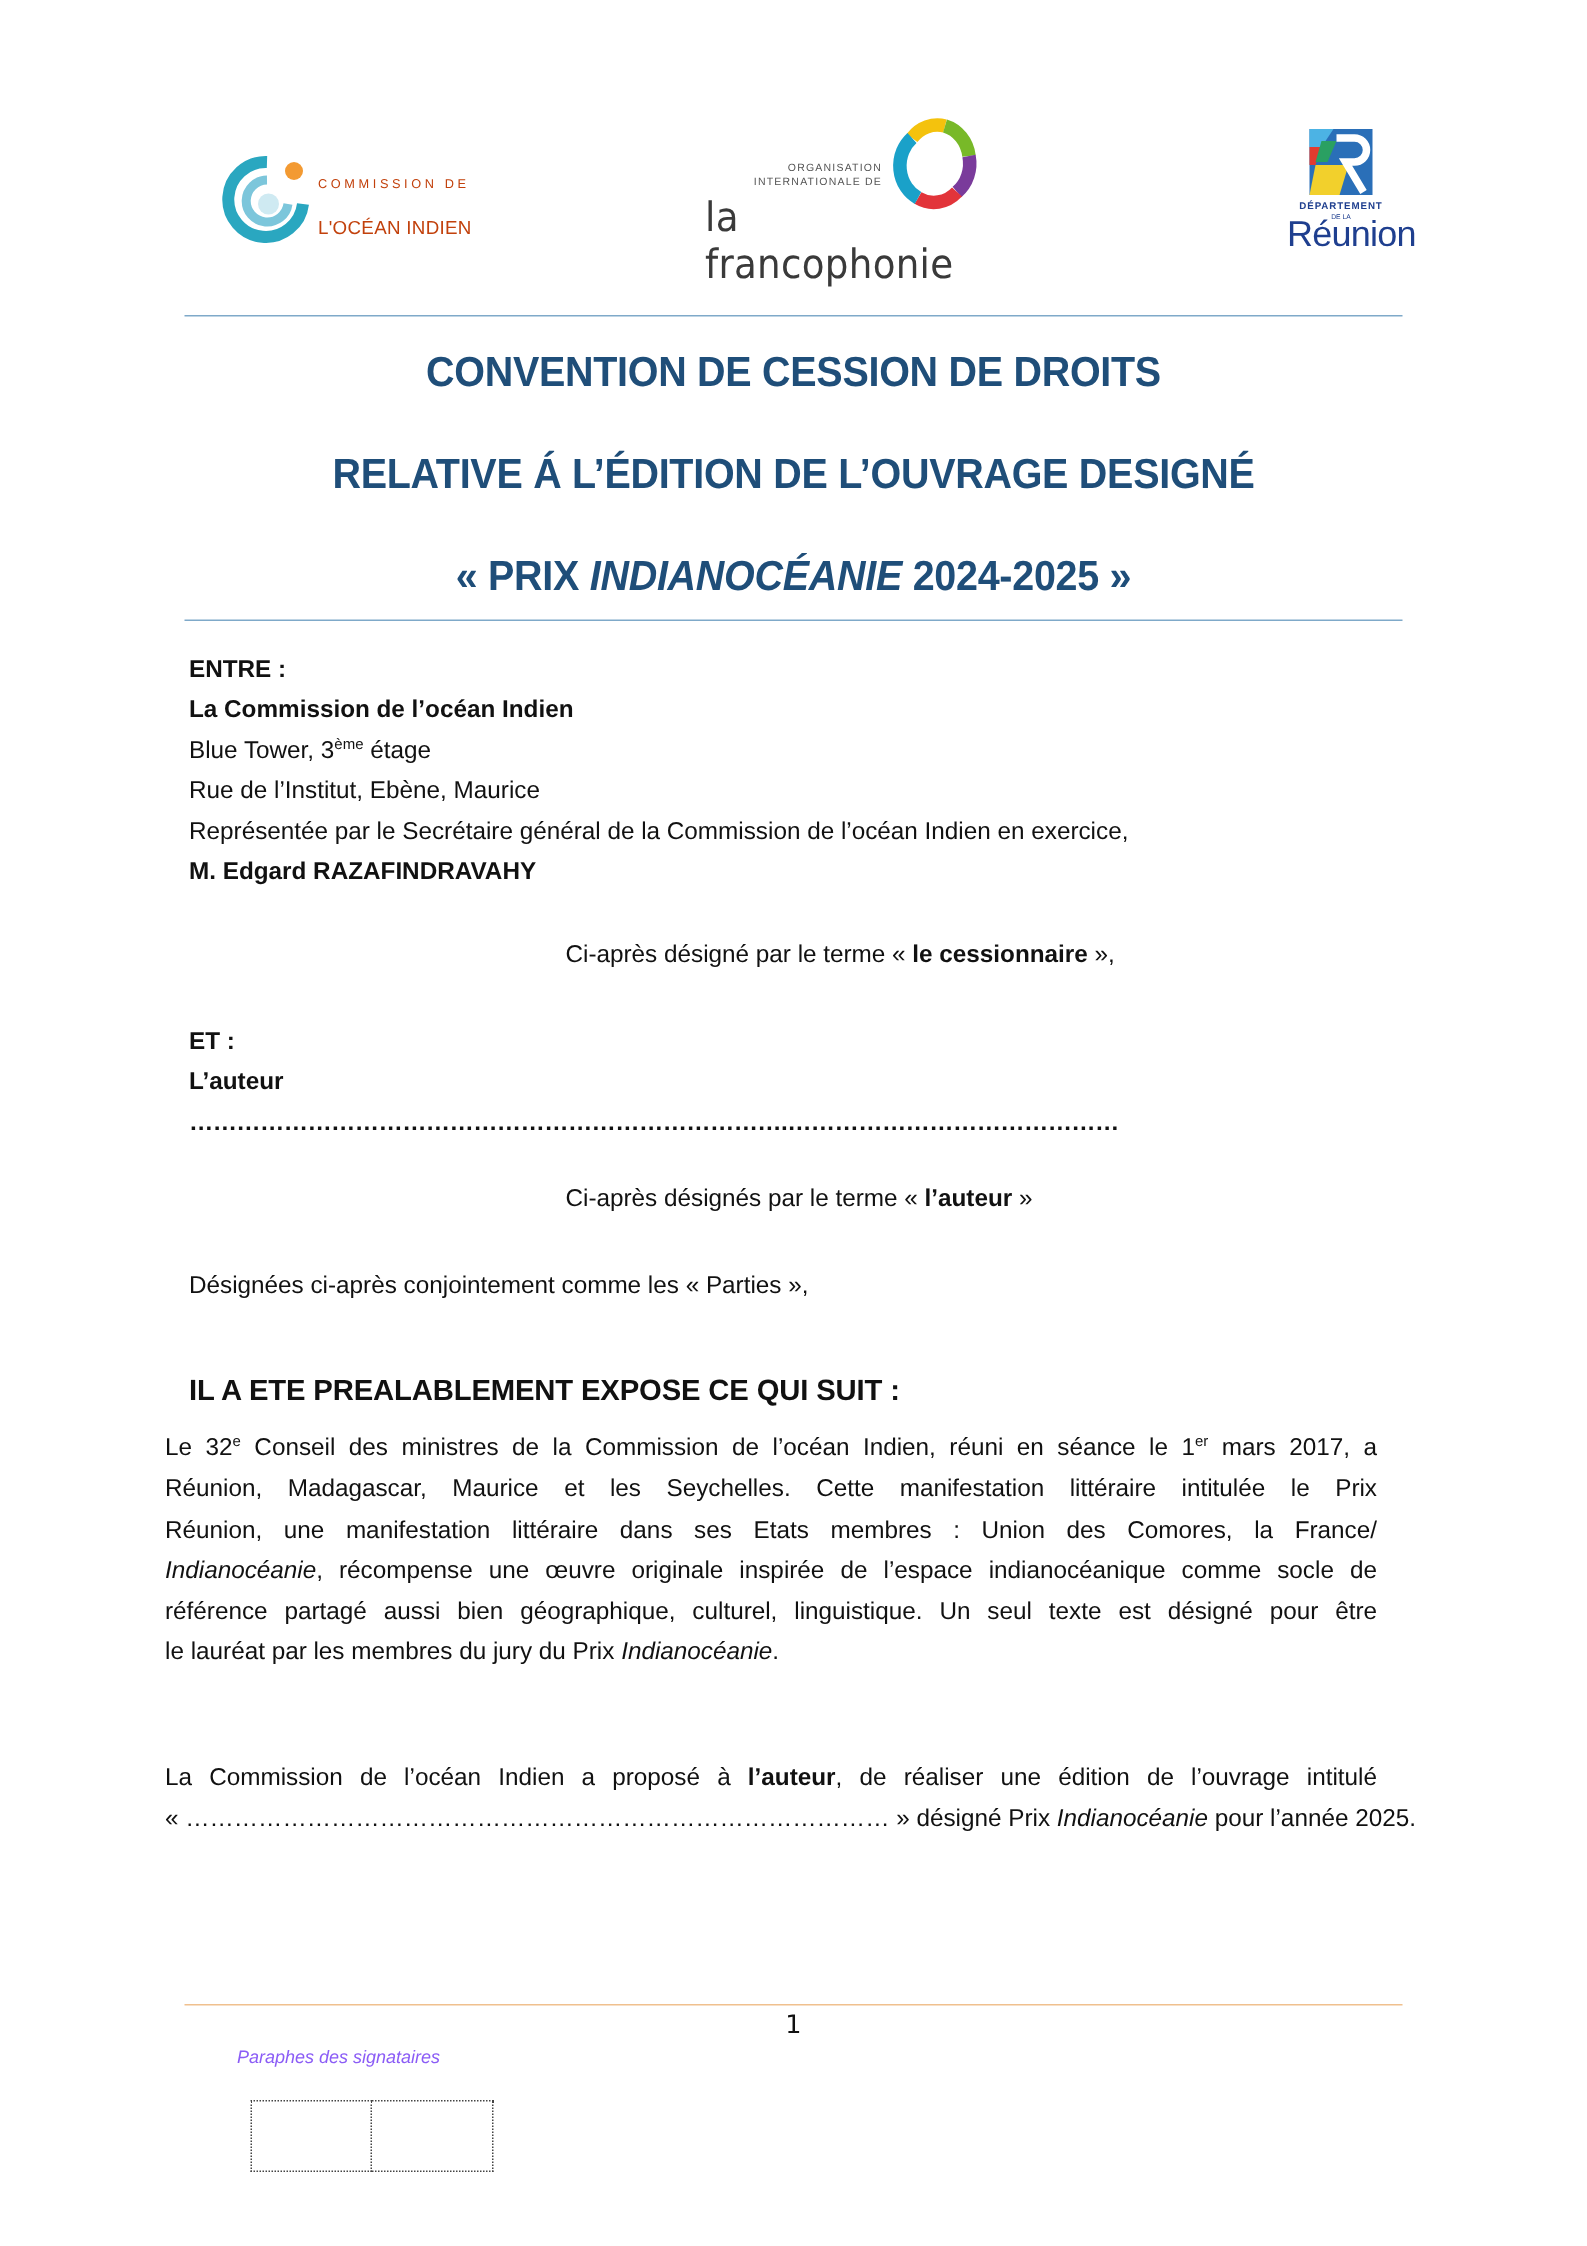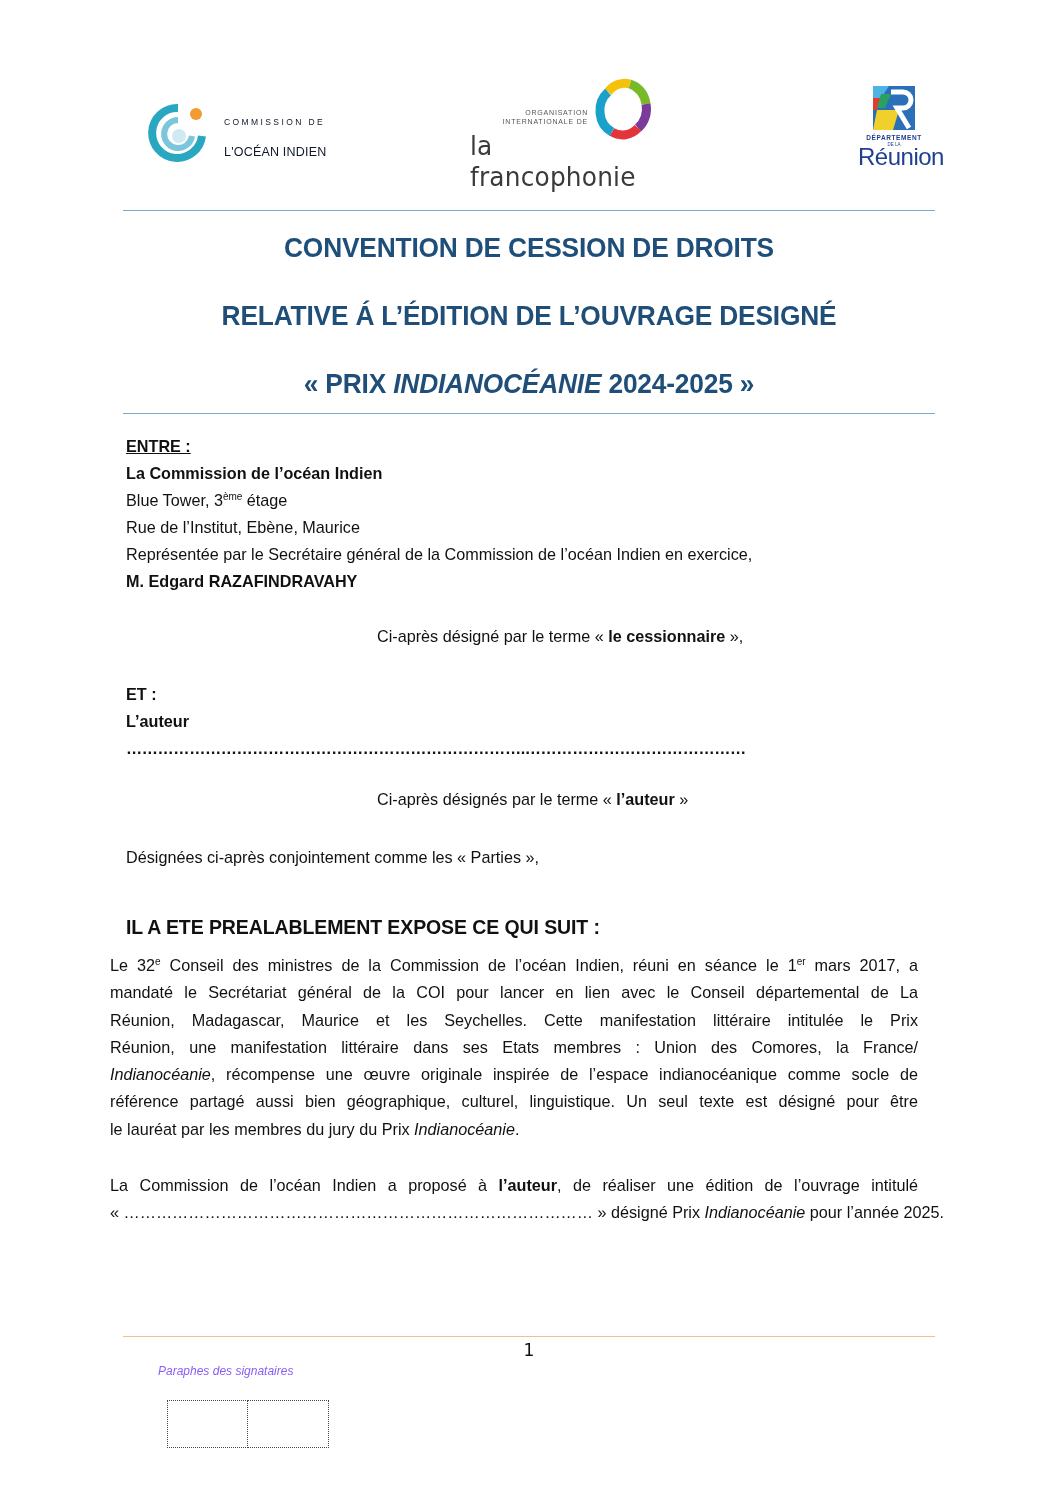--- a/index.html
+++ b/index.html
@@ -4,42 +4,42 @@
   <style>
     * { margin: 0; padding: 0; box-sizing: border-box; }
     html, body { width: 1058px; height: 1497px; background: #ffffff; overflow: hidden; }
     body { font-family: "Liberation Sans", sans-serif; color: #111111; position: relative; }
 
     .logo-row { position: absolute; top: 72px; left: 0; width: 1058px; height: 110px; }
     .logo-coi { position: absolute; left: 148px; top: 30px; width: 190px; height: 64px; }
     .logo-oif { position: absolute; left: 466px; top: 6px; width: 190px; height: 80px; }
     .logo-reu { position: absolute; left: 858px; top: 12px; width: 72px; height: 84px; }
 
-    .coi-text { position: absolute; left: 76px; top: 16px; color: #0f172a; line-height: 1; }
+    .coi-text { position: absolute; left: 64px; top: 16px; color: #c2410c; line-height: 1; }
     .coi-text .l1 { font-size: 8.5px; letter-spacing: 2.4px; display:block; }
     .coi-text .l2 { font-size: 12.5px; letter-spacing: 0.2px; display:block; margin-top: 19px; }
 
     .oif-text { position: absolute; left: 4px; top: 30px; text-align: right; width: 118px; color: #555; }
     .oif-text .s1 { font-size: 7px; letter-spacing: 0.8px; display:block; line-height: 9px; }
     .oif-text .big { position: absolute; left: 0; top: 22px; width: 180px; text-align: left; font-size: 27px; color: #3a3a3a; letter-spacing: 0.2px; font-family: "DejaVu Sans", sans-serif; font-weight: normal; transform: scaleX(0.92); transform-origin: left; }
 
     .reu-text { position: absolute; left: 0; top: 50px; width: 72px; text-align: center; color: #1f3f8f; }
     .reu-text .d1 { font-size: 6.5px; font-weight: bold; letter-spacing: 0.6px; display: block; line-height: 8px; }
     .reu-text .d2 { font-size: 4.5px; display: block; line-height: 5px; }
     .reu-text .d3 { font-size: 24px; font-weight: normal; display: block; line-height: 20px; letter-spacing: -0.5px; }
 
     .rule-blue { position: absolute; left: 123px; width: 812px; height: 0; border-top: 1.5px solid #7fa9c9; }
 
     .title-line { position: absolute; left: 123px; width: 812px; text-align: center; color: #1f4e79; font-weight: bold; font-size: 28px; letter-spacing: -0.2px; transform: scaleX(0.94); transform-origin: center; }
     .title-line i { font-style: italic; }
 
     .block { position: absolute; left: 126px; font-size: 16.2px; line-height: 27px; color: #111; }
     .block .ln { display: block; white-space: nowrap; }
     .b { font-weight: bold; }
-    .u { text-decoration: underline; }
+    .u { }
     sup { font-size: 10px; line-height: 0; vertical-align: 6px; }
 
     .centered { position: absolute; left: 377px; font-size: 16.2px; white-space: nowrap; }
 
     .section-head { position: absolute; left: 126px; font-size: 19.5px; font-weight: bold; letter-spacing: -0.1px; margin-top: 14px; }
 
     .para { position: absolute; left: 110px; width: 808px; font-size: 16.2px; line-height: 27.3px; text-align: justify; }
     .para .jl { display: block; text-align: justify; text-align-last: justify; white-space: nowrap; }
     .para .jl.last { text-align-last: left; }
 
@@ -127,21 +127,20 @@
 <div class="centered" style="top:790px"><span>Ci-après désignés par le terme « </span><b>l’auteur</b><span> »</span></div>
 
 <div class="block" style="top:844px">
   <span class="ln">Désignées ci-après conjointement comme les « Parties »,</span>
 </div>
 
 <div class="section-head" style="top:902px">IL A ETE PREALABLEMENT EXPOSE CE QUI SUIT :</div>
 
 <div class="para" style="top:952px">
   <span class="jl"><span>Le 32</span><sup>e</sup><span> Conseil des ministres de la Commission de l’océan Indien, réuni en séance le 1</span><sup>er</sup><span> mars 2017, a</span></span>
-  <span class="jl">mandaté le Secrétariat général de la COI pour lancer en lien avec le Conseil départemental de La</span>
   <span class="jl">Réunion, Madagascar, Maurice et les Seychelles. Cette manifestation littéraire intitulée le Prix</span>
   <span class="jl">Réunion, une manifestation littéraire dans ses Etats membres : Union des Comores, la France/</span>
   <span class="jl"><i>Indianocéanie</i><span>, récompense une œuvre originale inspirée de l’espace indianocéanique comme socle de</span></span>
   <span class="jl">référence partagé aussi bien géographique, culturel, linguistique. Un seul texte est désigné pour être</span>
   <span class="jl last"><span>le lauréat par les membres du jury du Prix </span><i>Indianocéanie</i><span>.</span></span>
 </div>
 
 <div class="para" style="top:1172px">
   <span class="jl"><span>La Commission de l’océan Indien a proposé à </span><b>l’auteur</b><span>, de réaliser une édition de l’ouvrage intitulé</span></span>
   <span class="jl last"><span>« …………………………………………………………………………… » désigné Prix </span><i>Indianocéanie</i><span> pour l’année 2025.</span></span>

